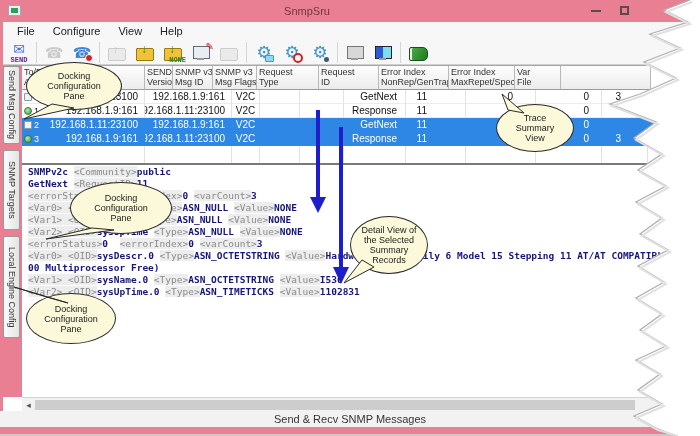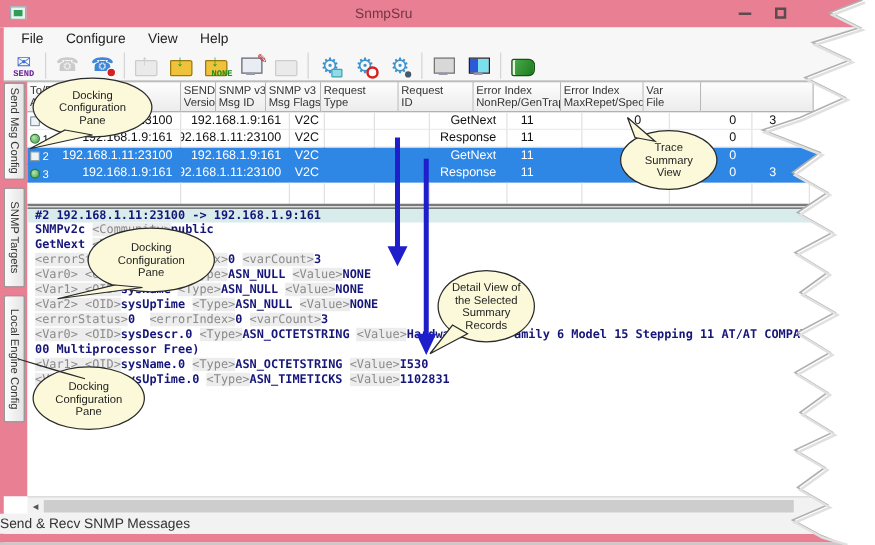--- a/index.html
+++ b/index.html
@@ -94,21 +94,21 @@
   .dhdr{background:#d9ecec;border-top:1px solid #555;}
   .dtag{color:#8a8a8a;background:#ededed;}
   .dval{color:#16167a;font-weight:bold;}
   
   .hscroll{position:absolute;left:22px;top:397px;width:678px;height:14px;background:#f2f2f2;
            border-top:1px solid #d5d5d5;display:flex;align-items:center;z-index:2;}
   .harrow{width:13px;height:12px;font-size:9px;color:#555;display:flex;align-items:center;
           justify-content:center;}
   .hthumb{width:600px;height:10px;background:#cdcdcd;}
   .statusbar{position:absolute;left:0;top:411px;width:700px;height:16px;background:#f2f2f2;
-             display:flex;align-items:center;font-size:11px;color:#333;z-index:2;}
+             display:flex;align-items:center;justify-content:center;font-size:11px;color:#333;z-index:2;}
   
   .ovl{position:absolute;left:0;top:0;width:700px;height:436px;pointer-events:none;}
   #arrows{z-index:20;} #tails{z-index:31;} #tear{z-index:40;}
   .callout{position:absolute;background:#fbf9d9;border:1px solid #2a2a2a;border-radius:50%;
            display:flex;align-items:center;justify-content:center;text-align:center;
            font-size:9px;line-height:10px;color:#222;white-space:pre-line;z-index:30;}
   .co1{left:26px;top:62px;width:96px;height:48px;}
   .co2{left:70px;top:182px;width:102px;height:52px;}
   .co3{left:26px;top:293px;width:90px;height:51px;}
   .co4{left:496px;top:104px;width:78px;height:48px;}
@@ -315,21 +315,20 @@
         <div class="cell" data-name="empty-cell" style="width: 62px; border-bottom: none;"></div>
         <div class="cell" data-name="empty-cell" style="width: 60px; border-bottom: none;"></div>
         <div class="cell" data-name="empty-cell" style="width: 70px; border-bottom: none;"></div>
         <div class="cell" data-name="empty-cell" style="width: 66px; border-bottom: none;"></div>
         <div class="cell" data-name="empty-cell" style="width: 46px; border-bottom: none;"></div>
         <div class="cell" data-name="empty-cell" style="width: 90px; border-bottom: none;"></div>
       </div>
     </div>
 
   <div class="detail" data-name="detail-view-pane">
-      <div class="dline dhdr" data-name="record-header-line"><span class="dval">#2 192.168.1.11:23100 -&gt; 192.168.1.9:161</span></div>
       <div class="dline" data-name="detail-line"><span class="dval">SNMPv2c </span><span class="dtag">&lt;Community&gt;</span><span class="dval">public</span></div>
       <div class="dline" data-name="detail-line"><span class="dval">GetNext </span><span class="dtag">&lt;RequestID&gt;</span><span class="dval">11</span></div>
       <div class="dline" data-name="detail-line"><span class="dtag">&lt;errorStatus&gt;</span><span class="dval">0 </span><span class="dtag">&lt;errorIndex&gt;</span><span class="dval">0 </span><span class="dtag">&lt;varCount&gt;</span><span class="dval">3</span></div>
       <div class="dline" data-name="detail-line"><span class="dtag">&lt;Var0&gt; </span><span class="dtag">&lt;OID&gt;</span><span class="dval">sysDescr </span><span class="dtag">&lt;Type&gt;</span><span class="dval">ASN_NULL </span><span class="dtag">&lt;Value&gt;</span><span class="dval">NONE</span></div>
       <div class="dline" data-name="detail-line"><span class="dtag">&lt;Var1&gt; </span><span class="dtag">&lt;OID&gt;</span><span class="dval">sysName </span><span class="dtag">&lt;Type&gt;</span><span class="dval">ASN_NULL </span><span class="dtag">&lt;Value&gt;</span><span class="dval">NONE</span></div>
       <div class="dline" data-name="detail-line"><span class="dtag">&lt;Var2&gt; </span><span class="dtag">&lt;OID&gt;</span><span class="dval">sysUpTime </span><span class="dtag">&lt;Type&gt;</span><span class="dval">ASN_NULL </span><span class="dtag">&lt;Value&gt;</span><span class="dval">NONE</span></div>
       <div class="dline" data-name="detail-line"><span class="dtag">&lt;errorStatus&gt;</span><span class="dval">0  </span><span class="dtag">&lt;errorIndex&gt;</span><span class="dval">0 </span><span class="dtag">&lt;varCount&gt;</span><span class="dval">3</span></div>
       <div class="dline" data-name="detail-line"><span class="dtag">&lt;Var0&gt; </span><span class="dtag">&lt;OID&gt;</span><span class="dval">sysDescr.0 </span><span class="dtag">&lt;Type&gt;</span><span class="dval">ASN_OCTETSTRING </span><span class="dtag">&lt;Value&gt;</span><span class="dval">Hardware: x86 Family 6 Model 15 Stepping 11 AT/AT COMPATIBL</span></div>
       <div class="dline" data-name="detail-line"><span class="dval">00 Multiprocessor Free)</span></div>
       <div class="dline" data-name="detail-line"><span class="dtag">&lt;Var1&gt; </span><span class="dtag">&lt;OID&gt;</span><span class="dval">sysName.0 </span><span class="dtag">&lt;Type&gt;</span><span class="dval">ASN_OCTETSTRING </span><span class="dtag">&lt;Value&gt;</span><span class="dval">I530</span></div>

